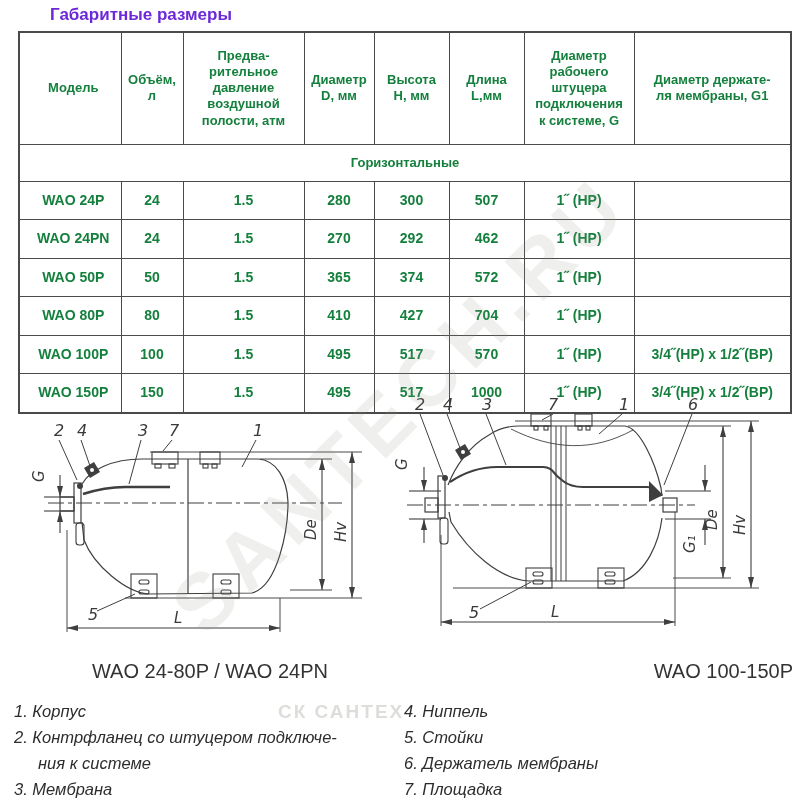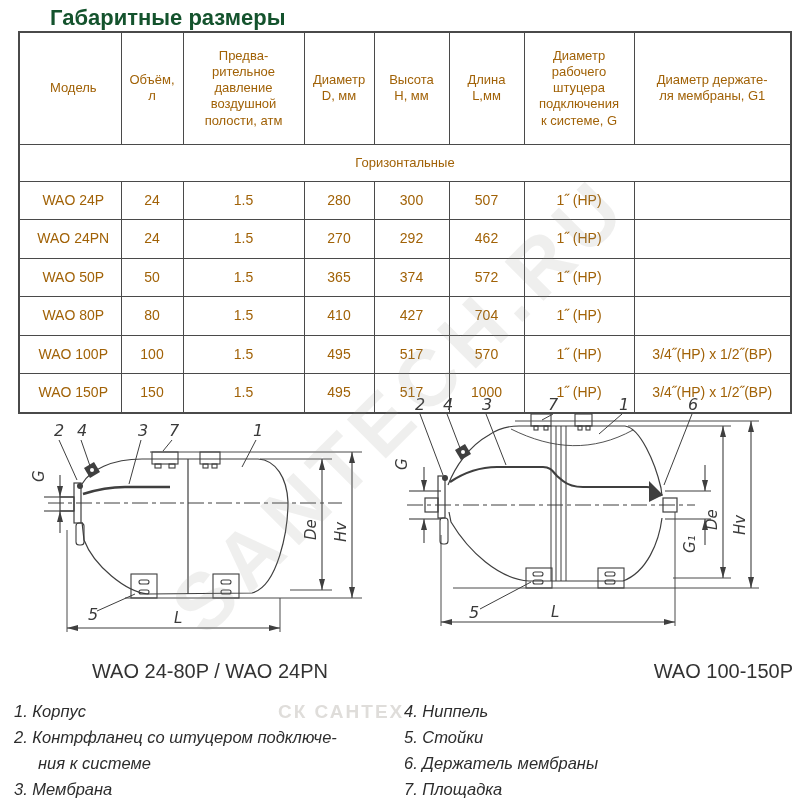--- a/index.html
+++ b/index.html
@@ -1,29 +1,29 @@
 <!DOCTYPE html>
 <html><head>
 <meta charset="utf-8">
 <style>
   html,body{margin:0;padding:0;}
   body{
     width:800px;height:800px;position:relative;background:#ffffff;
     font-family:"Liberation Sans", sans-serif;color:#2e2e2e;overflow:hidden;
   }
   .title{
-    position:absolute;left:50px;top:5px;font-size:22px;font-weight:bold;color:#14532d;
+    position:absolute;left:50px;top:5px;font-size:17px;font-weight:bold;color:#6d28d9;
   }
   
   table.spec{
     position:absolute;left:18px;top:31px;width:772px;border-collapse:collapse;
     border:2.2px solid #4a4a4a;table-layout:fixed;
   }
   table.spec th, table.spec td{
-    border:1.6px solid #4a4a4a;font-weight:normal;color:#a16207;
+    border:1.6px solid #4a4a4a;font-weight:bold;color:#15803d;
     font-size:13px;text-align:center;vertical-align:middle;padding:10px 2px;
     white-space:pre-line;line-height:1.25;overflow:hidden;
   }
   table.spec th.model, table.spec td.model{text-align:center;padding-left:8px;}
   tr.hdr{height:112px;}
   tr.section{height:26px;}
   tr.datarow{height:28px;}
   tr.datarow td{font-size:14px;}
   
   .svgwrap{position:absolute;}

